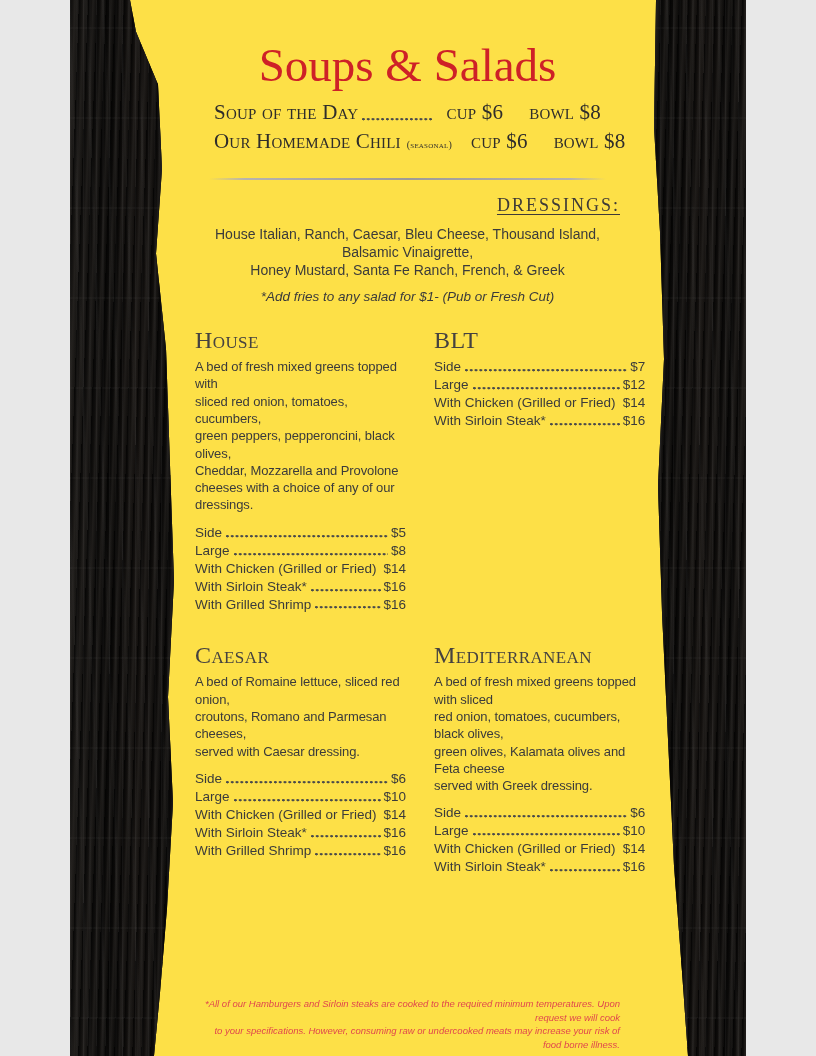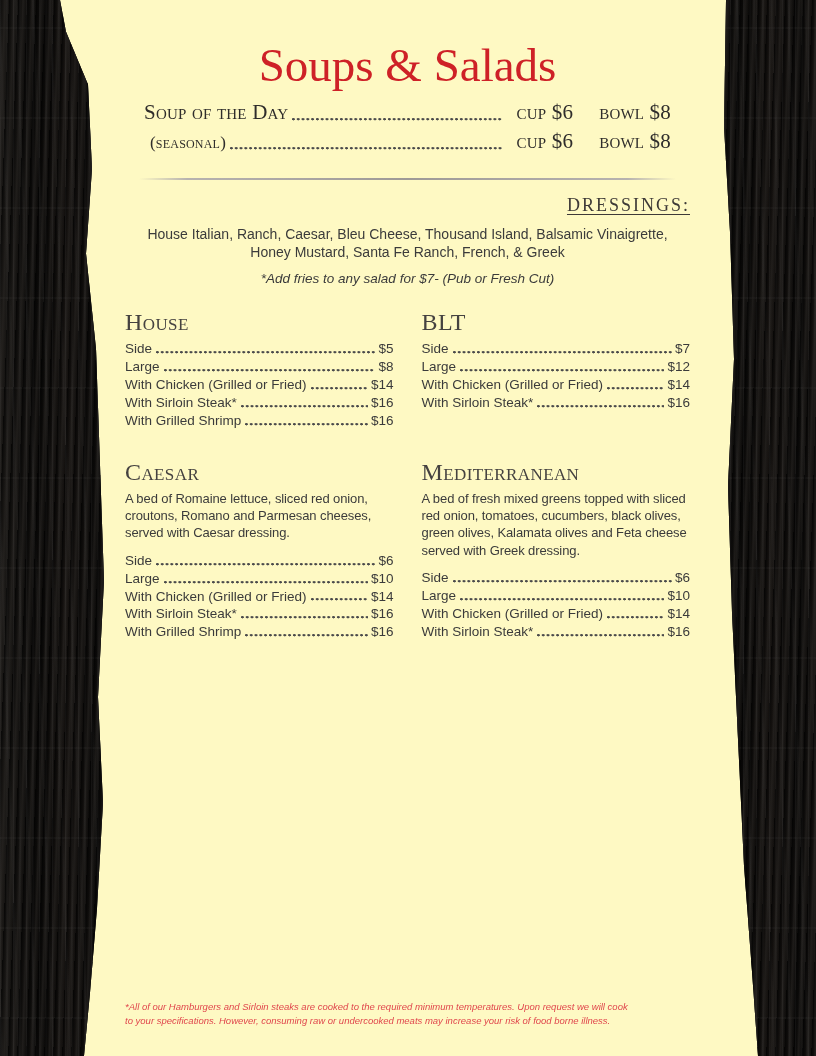--- a/index.html
+++ b/index.html
@@ -2,22 +2,22 @@
 <html><head>
 <meta charset="utf-8">
 <style>
   :root{
     --red:#ce2127;
     --ink:#3b3b3b;
     --head:#454240;
   }
   html,body{margin:0;padding:0;background:#e8e8e8;}
   .page{
-    position:relative;width:816px;height:1056px;margin:0 auto;
-    background:#fef9c3;overflow:hidden;
+    position:relative;width:676px;height:1056px;margin:0 auto;
+    background:#fde047;overflow:hidden;
     font-family:"Liberation Sans",sans-serif;color:var(--ink);
   }
   
   .wood{
     position:absolute;top:0;bottom:0;width:112px;
     background-color:#0d0c0b;
     background-image:
       repeating-linear-gradient(90deg, rgba(255,255,255,0.07) 0px, rgba(255,255,255,0.02) 1px, transparent 2px, transparent 6px, rgba(255,255,255,0.05) 7px, transparent 8px, transparent 13px),
       repeating-linear-gradient(92deg, rgba(0,0,0,0.65) 0px, transparent 3px, rgba(44,41,38,0.55) 5px, transparent 9px),
       repeating-linear-gradient(88deg, transparent 0px, rgba(255,255,255,0.045) 2px, transparent 4px, transparent 17px),
@@ -43,21 +43,21 @@
     font-family:"Liberation Serif",serif;font-weight:normal;
     font-size:47px;line-height:1.1;color:var(--red);
   }
   .soup-list{margin:6px 19px 0 19px;}
   .soup-row{
     display:flex;align-items:baseline;
     font-family:"Liberation Serif",serif;font-variant:small-caps;
     font-size:21px;line-height:1.38;color:#2f2d2b;letter-spacing:0.2px;justify-content:space-between;
   }
   .soup-name{white-space:nowrap;}
-  .qualifier{font-size:17px;margin-left:6px;white-space:nowrap;}
+  .qualifier{font-size:10px;margin-left:6px;white-space:nowrap;}
   .dots{
     flex:1 1 auto;align-self:flex-end;height:5px;margin:0 3px 3px 4px;
     background-image:radial-gradient(circle at 1.4px 2.2px,#4b4b4b 1.05px,rgba(0,0,0,0) 1.5px);
     background-size:4.8px 5px;background-repeat:repeat-x;
   }
   .soup-row .dots{margin-bottom:5px;}
   .unit{margin-left:12px;white-space:nowrap;}
   .unit .amt{font-weight:normal;}
   .unit.bowl{margin-left:26px;}
   .divider{
@@ -88,21 +88,21 @@
     letter-spacing:0.4px;
   }
   .section-desc{
     margin:0 0 10px 0;font-size:13px;letter-spacing:-0.1px;line-height:1.33;
     color:var(--ink);white-space:pre-line;
   }
   .price-row{display:flex;align-items:baseline;font-size:13.5px;line-height:1.33;color:var(--ink);}
   .price-row .label{white-space:nowrap;}
   .price-row .price{white-space:nowrap;}
   .footer-note{
-    margin-top:auto;margin-bottom:28px;text-align:left;font-style:italic;
+    margin-top:auto;margin-bottom:4px;text-align:right;font-style:italic;
     font-size:9.5px;line-height:1.45;color:#e0474d;white-space:pre-line;
   }
 </style>
 </head>
 <body>
 
 <div class="page">
   <div class="wood left"></div>
   <div class="wood right"></div>
 
@@ -110,38 +110,44 @@
     <h1 class="title">Soups &amp; Salads</h1>
 
     <div class="soup-list">
       <div class="soup-row">
         <span class="soup-name">Soup of the Day</span>
         <span class="dots"></span>
         <span class="unit"><span>cup</span> <span class="amt">$6</span></span>
         <span class="unit bowl"><span>bowl</span> <span class="amt">$8</span></span>
       </div>
       <div class="soup-row">
+        <span class="soup-name">Our Homemade Chili</span>
         <span class="qualifier">(seasonal)</span>
         <span class="dots"></span>
         <span class="unit"><span>cup</span> <span class="amt">$6</span></span>
         <span class="unit bowl"><span>bowl</span> <span class="amt">$8</span></span>
       </div>
     </div>
 
     <div class="divider"></div>
 
     <div class="dressings-title">DRESSINGS:</div>
     <div class="dressings-list">House Italian, Ranch, Caesar, Bleu Cheese, Thousand Island, Balsamic Vinaigrette,
 Honey Mustard, Santa Fe Ranch, French, &amp; Greek</div>
-    <div class="note">*Add fries to any salad for $7- (Pub or Fresh Cut)</div>
+    <div class="note">*Add fries to any salad for $1- (Pub or Fresh Cut)</div>
 
     <div class="columns">
 
       <div class="section">
         <h2 class="section-heading">House</h2>
+        <p class="section-desc">A bed of fresh mixed greens topped with
+sliced red onion, tomatoes, cucumbers,
+green peppers, pepperoncini, black olives,
+Cheddar, Mozzarella and Provolone
+cheeses with a choice of any of our dressings.</p>
         <div class="price-row">
             <span class="label">Side</span>
             <span class="dots"></span>
             <span class="price">$5</span>
           </div>
         <div class="price-row">
             <span class="label">Large</span>
             <span class="dots"></span>
             <span class="price">$8</span>
           </div>

